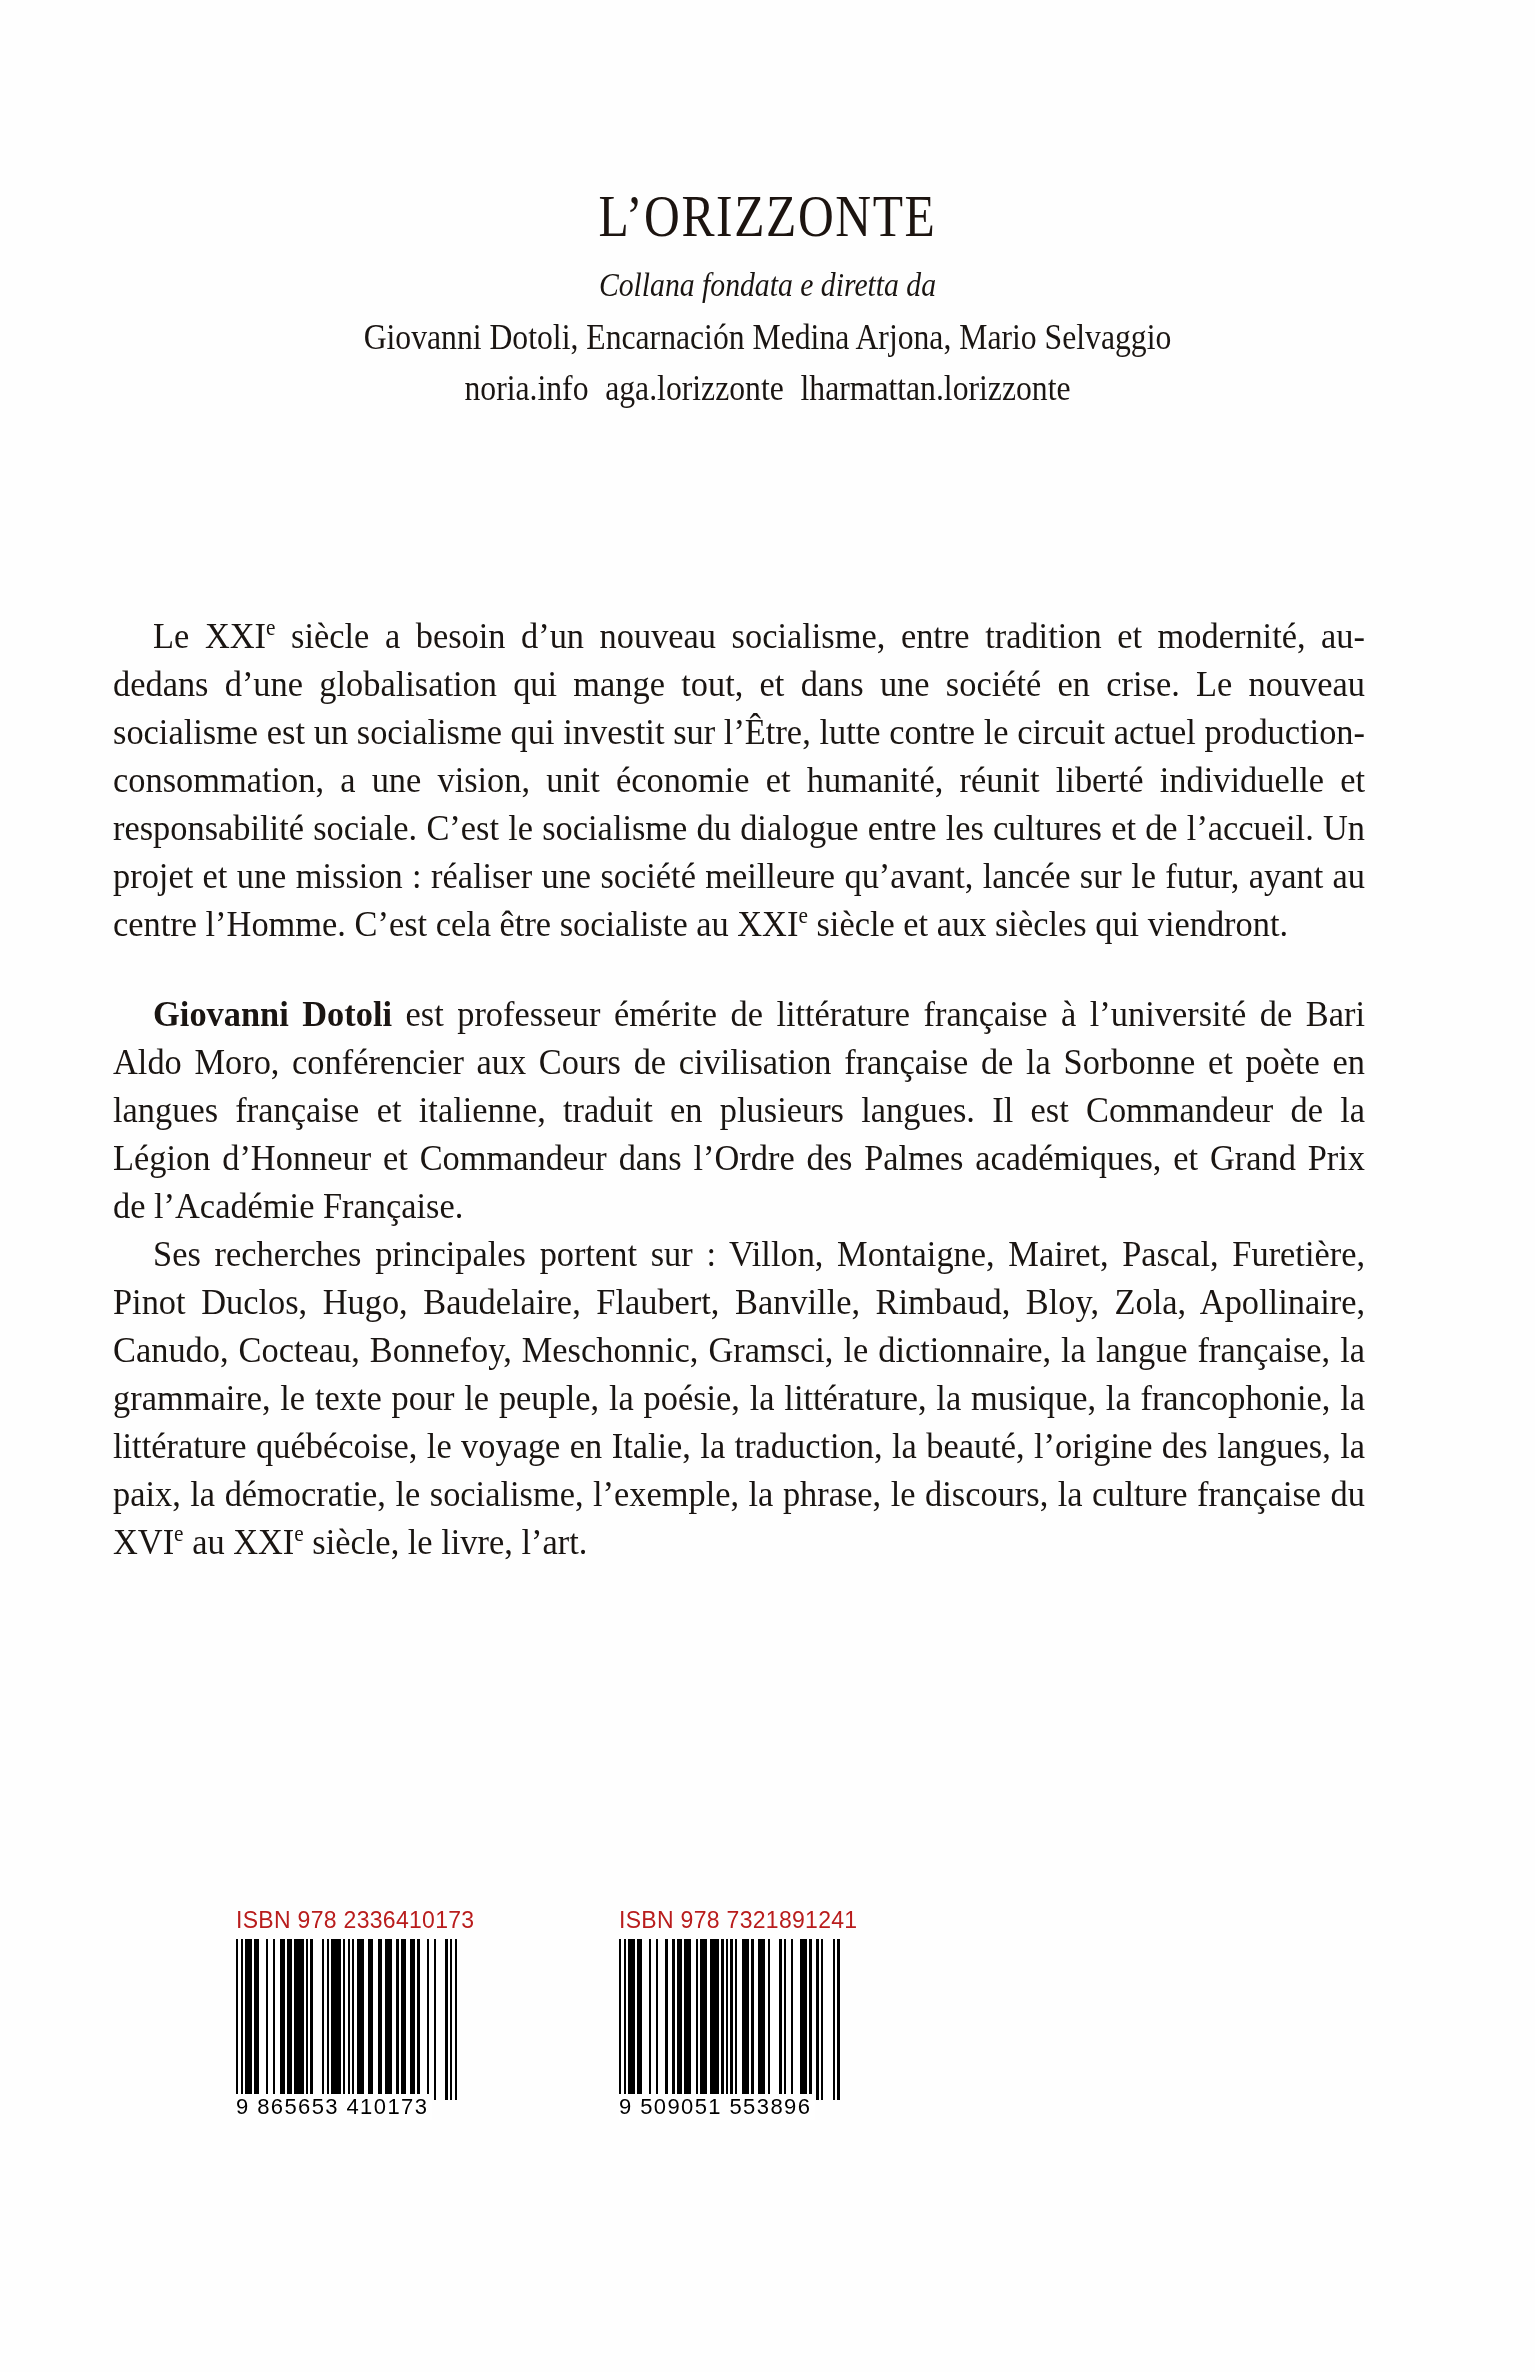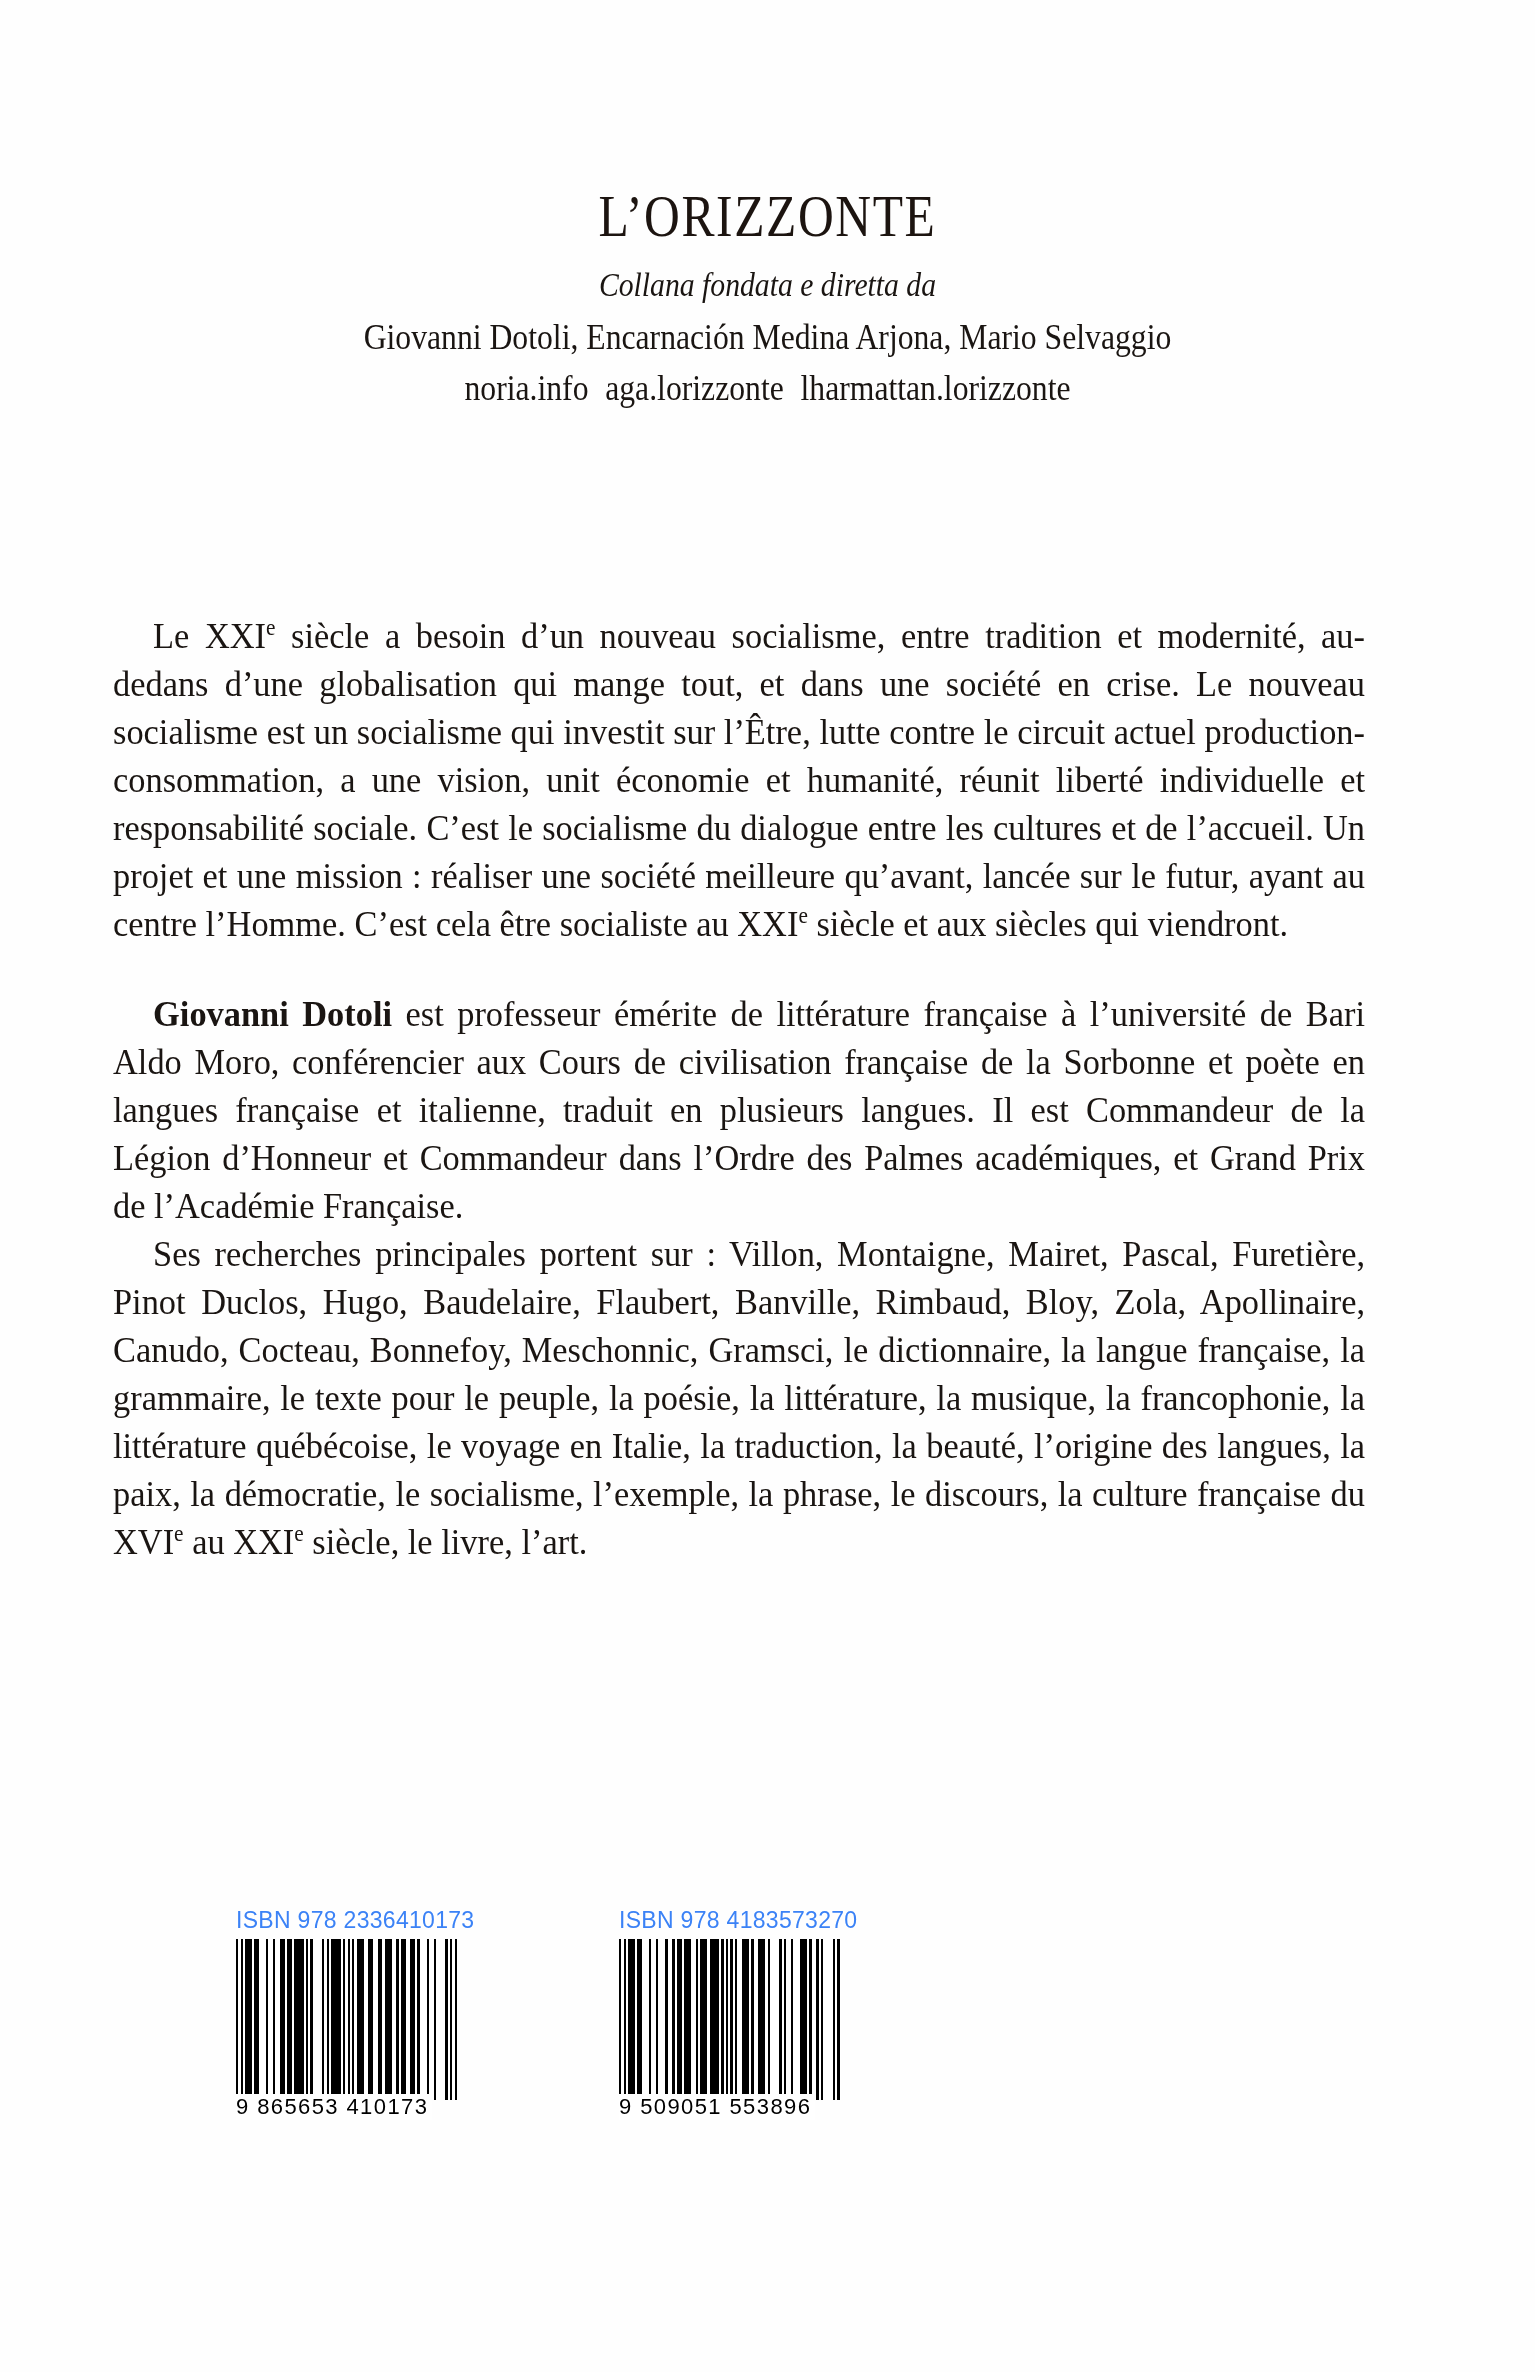--- a/index.html
+++ b/index.html
@@ -94,21 +94,21 @@
   .barcode-block {
     position: absolute;
     text-align: left;
   }
   .barcode-block.first { left: 236px; }
   .barcode-block.second { left: 619px; }
   .isbn-label {
     font-family: "Liberation Sans", "DejaVu Sans", sans-serif;
     font-size: 23px;
     letter-spacing: 0.3px;
-    color: #3b82f6;
+    color: #b91c1c;
     margin-bottom: 4.8px;
     white-space: nowrap;
   }
   .barcode-bars {
     height: 161px;
     display: flex;
     align-items: stretch;
     background: #fff;
   }
   .barcode-bars i {
@@ -237,21 +237,21 @@
           <i style="width: 2.3px;"></i>
           <i style="width: 2.3px; background: transparent;"></i>
           <i style="width: 2.3px;"></i>
           <i style="width: 2.3px; background: transparent;"></i>
           <i style="width: 2.3px;"></i>
         </div>
       <div class="barcode-digits">9 865653 410173</div>
     </div>
 
     <div class="barcode-block second">
-      <div class="isbn-label">ISBN 978 4183573270</div>
+      <div class="isbn-label">ISBN 978 7321891241</div>
       <div class="barcode-bars" style="width: 222px;">
           <i style="width: 2.3px;"></i>
           <i style="width: 2.3px; background: transparent;"></i>
           <i style="width: 2.3px;"></i>
           <i style="width: 2.3px; background: transparent;"></i>
           <i style="width: 7px;"></i>
           <i style="width: 2.3px; background: transparent;"></i>
           <i style="width: 4.7px;"></i>
           <i style="width: 7px; background: transparent;"></i>
           <i style="width: 2.3px;"></i>

